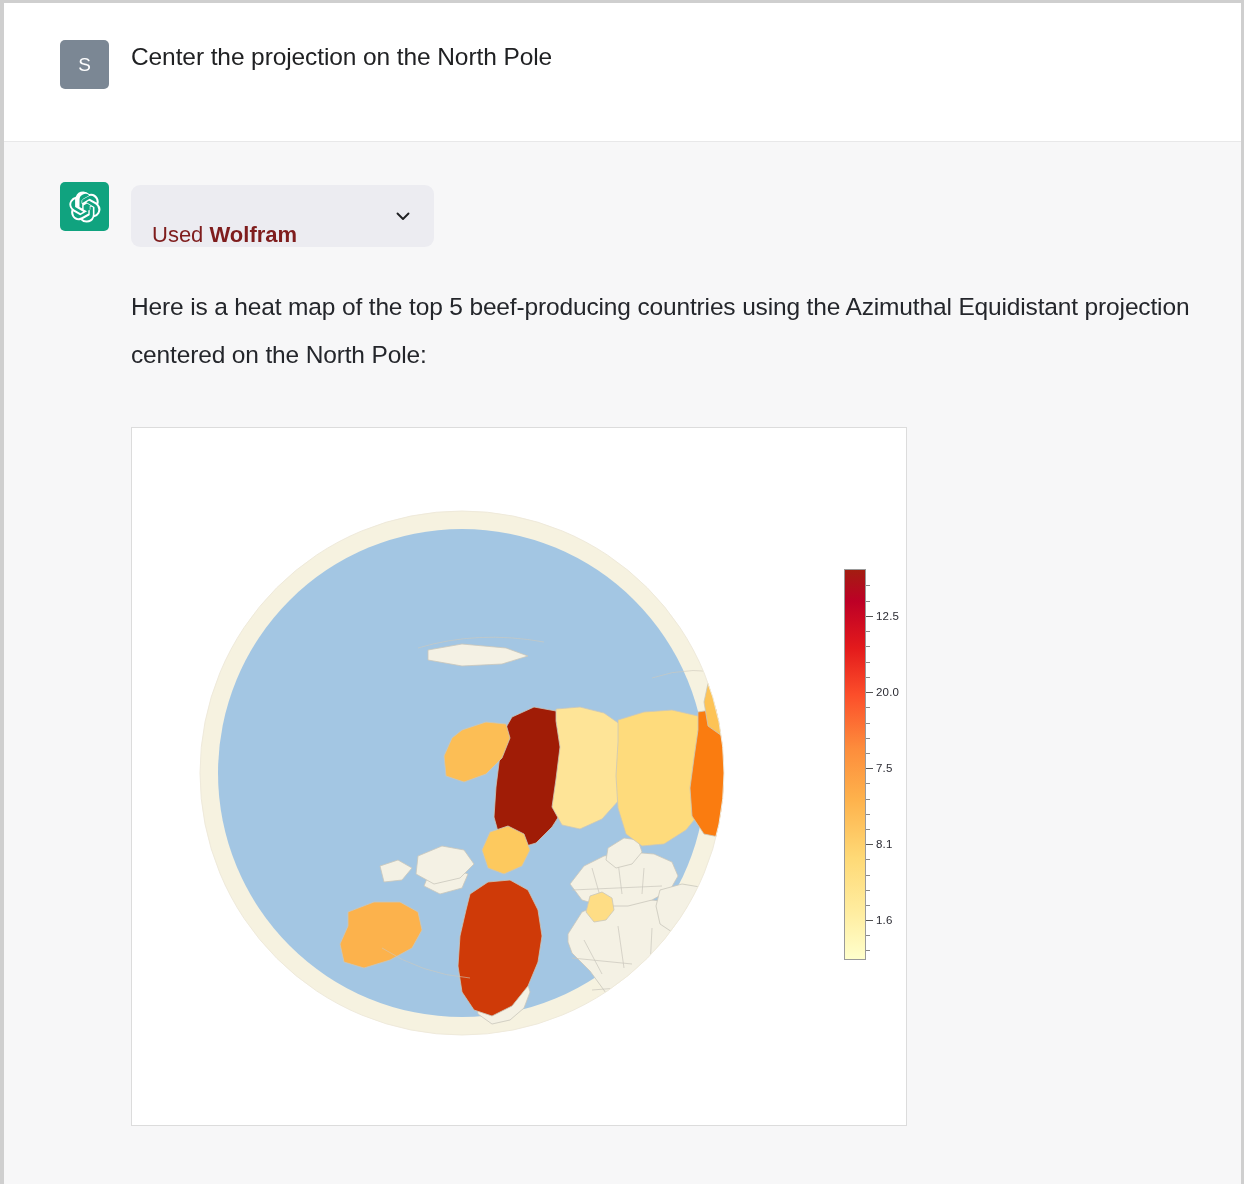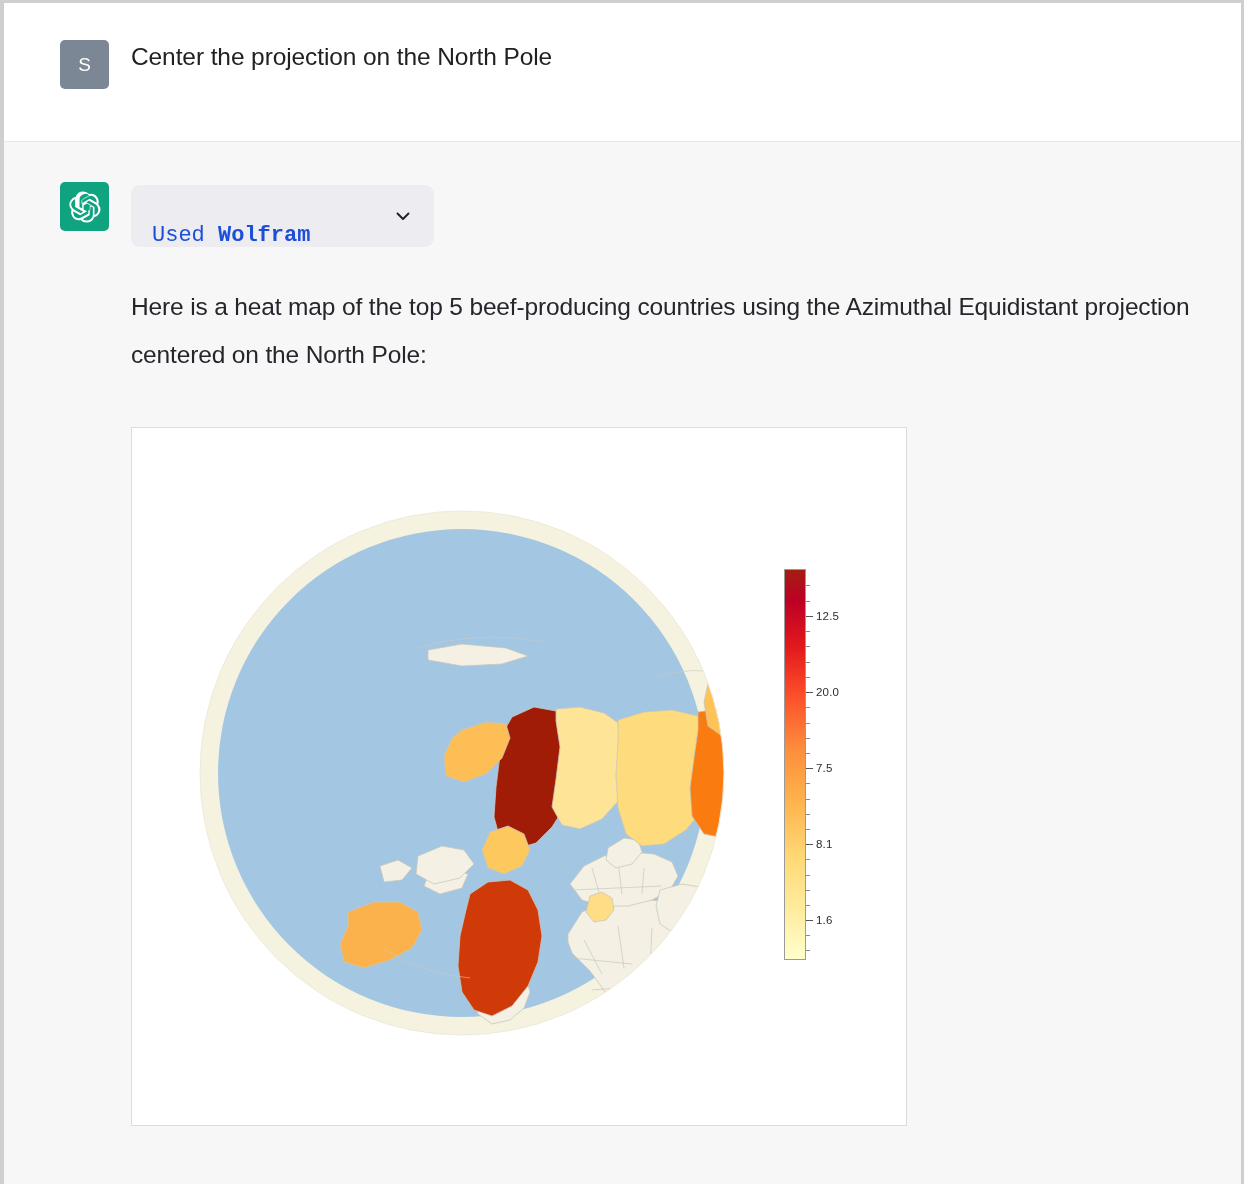--- a/index.html
+++ b/index.html
@@ -100,23 +100,23 @@
     border-radius: 9px;
     height: 62px;
     width: 303px;
     box-sizing: border-box;
     padding: 0 21px 0 21px;
     margin-top: 3px;
     cursor: pointer;
   }
   .tool-pill-label {
     font-size: 22px;
-    color: #1d4ed8;
+    color: #7f1d1d;
     white-space: nowrap;
-    font-family: Liberation Mono, monospace;
+    font-family: Liberation Sans, sans-serif;
     margin-top: 38px;
   }
   .tool-pill-label b { font-weight: bold; }
   .chevron {
     width: 20px;
     height: 20px;
     flex: 0 0 auto;
     margin-left: 14px;
   }
   .chevron svg { display:block; }
@@ -148,21 +148,21 @@
     position: absolute;
     left: 0; top: 0;
     width: 774px;
     height: 697px;
   }
   .map-stage svg { display: block; }
 
   
   .cbar-wrap {
     position: absolute;
-    left: 652px;
+    left: 712px;
     top: 141px;
     width: 80px;
     height: 395px;
   }
   .cbar {
     position: absolute;
     left: 0; top: 0;
     width: 22px;
     height: 391px;
     border: 1px solid #9a9a9a;

